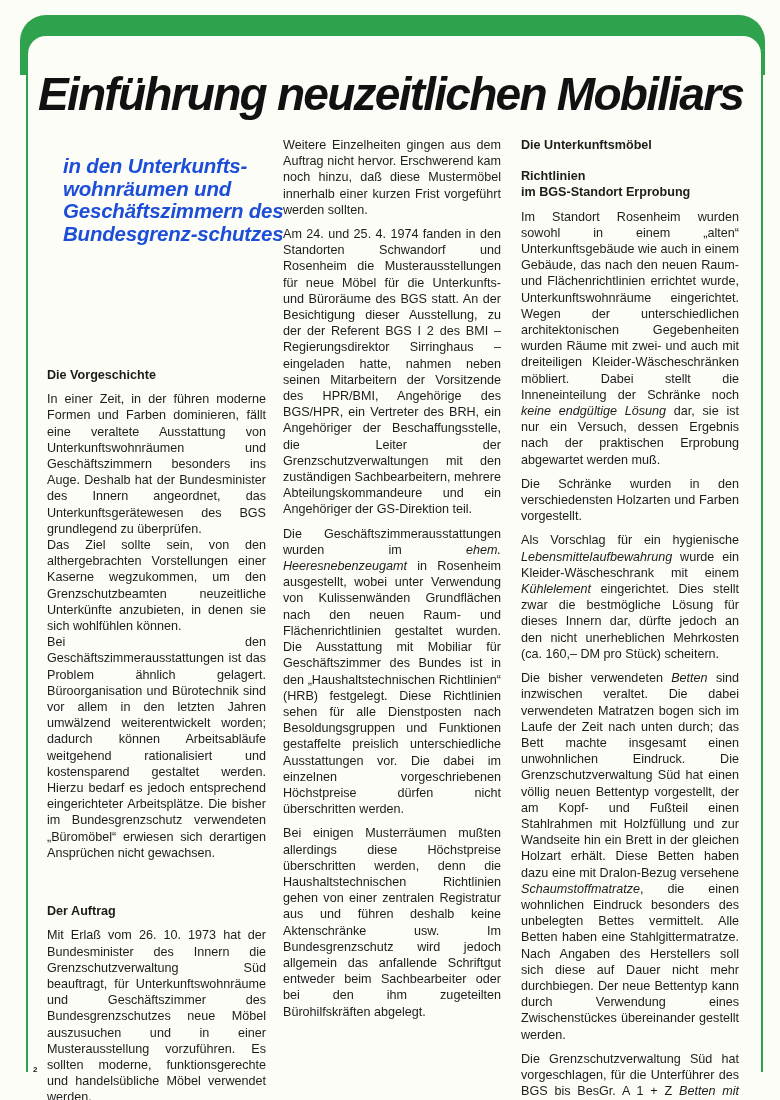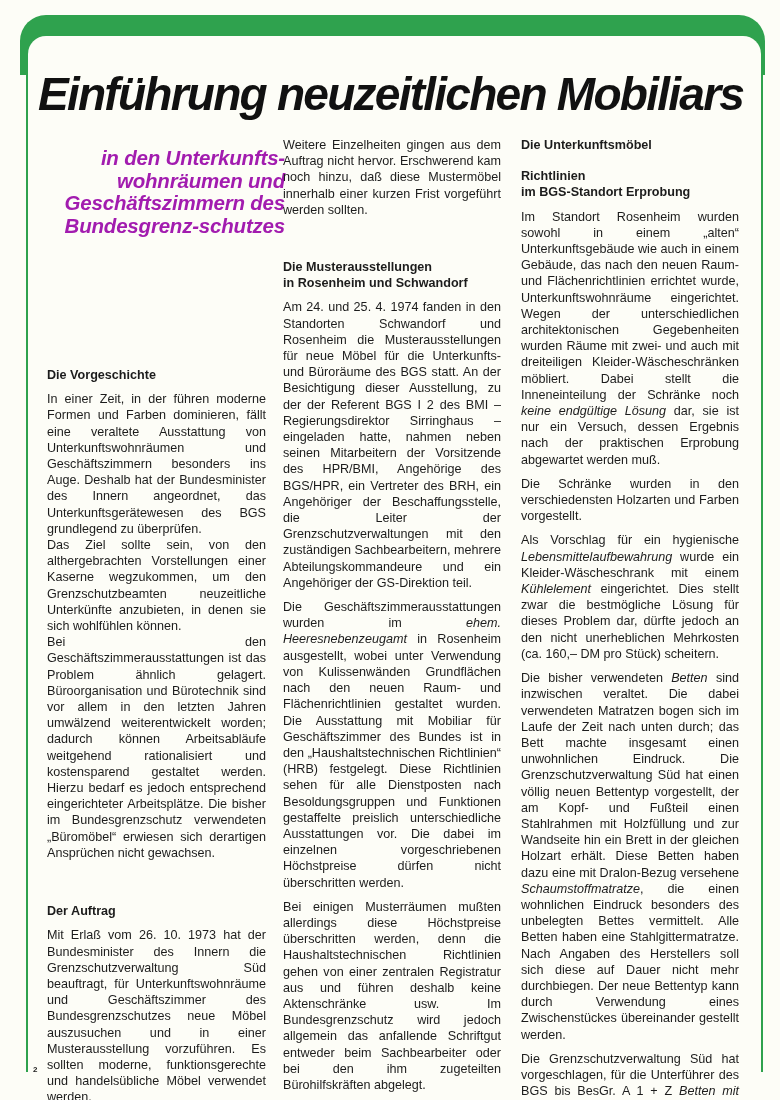--- a/index.html
+++ b/index.html
@@ -17,24 +17,23 @@
   }
   .rule-left { position: absolute; left: 26px; top: 60px; width: 2px; height: 1012px; background: #2fa24e; }
   .rule-right { position: absolute; left: 761px; top: 60px; width: 2px; height: 1012px; background: #2fa24e; }
   .title {
     position: absolute; left: 38px; top: 66px; margin: 0;
     font-family: "Liberation Sans", sans-serif; font-weight: bold; font-style: italic;
     font-size: 47px; letter-spacing: -1.8px; color: #111; white-space: nowrap;
     transform: scaleX(0.98); transform-origin: left;
   }
   .subtitle {
-    position: absolute; left: 47px; top: 139px; width: 230px; margin: 8px;
-    font-weight: bold; font-style: italic; font-size: 20.5px; line-height: 22.5px; color: #a21caf;
+    position: absolute; left: 47px; top: 139px; width: 230px; margin: 16px;
+    font-weight: bold; font-style: italic; font-size: 20.5px; line-height: 22.5px; color: #1d4ed8;
     letter-spacing: -0.2px;
-    text-align: right;
   }
   .col { position: absolute; font-size: 12.6px; line-height: 16.2px; text-align: justify; }
   .col p { margin: 0; }
   .col h3 { margin: 0; font-size: 12.6px; line-height: 16.2px; font-weight: bold; text-align: left; }
   .col .gap { margin-top: 8px; }
   .col-1 { left: 47px; top: 367px; width: 219px; }
   .col-2 { left: 283px; top: 137px; width: 218px; }
   .col-3 { left: 521px; top: 137px; width: 218px; }
   .page-number { position: absolute; left: 33px; top: 1065px; font-size: 8px; font-weight: bold; }
   em { font-style: italic; }
@@ -55,37 +54,33 @@
   <p class="gap">In einer Zeit, in der führen moderne Formen und Farben dominieren, fällt eine veraltete Ausstattung von Unterkunftswohnräumen und Geschäftszimmern besonders ins Auge. Deshalb hat der Bundesminister des Innern angeordnet, das Unterkunftsgerätewesen des BGS grundlegend zu überprüfen.</p>
   <p>Das Ziel sollte sein, von den althergebrachten Vorstellungen einer Kaserne wegzukommen, um den Grenzschutzbeamten neuzeitliche Unterkünfte anzubieten, in denen sie sich wohlfühlen können.</p>
   <p>Bei den Geschäftszimmerausstattungen ist das Problem ähnlich gelagert. Büroorganisation und Bürotechnik sind vor allem in den letzten Jahren umwälzend weiterentwickelt worden; dadurch können Arbeitsabläufe weitgehend rationalisiert und kostensparend gestaltet werden. Hierzu bedarf es jedoch entsprechend eingerichteter Arbeitsplätze. Die bisher im Bundesgrenzschutz verwendeten „Büromöbel“ erwiesen sich derartigen Ansprüchen nicht gewachsen.</p>
   <h3 style="margin-top:42px">Der Auftrag</h3>
   <p class="gap">Mit Erlaß vom 26. 10. 1973 hat der Bundesminister des Innern die Grenzschutzverwaltung Süd beauftragt, für Unterkunftswohnräume und Geschäftszimmer des Bundesgrenzschutzes neue Möbel auszusuchen und in einer Musterausstellung vorzuführen. Es sollten moderne, funktionsgerechte und handelsübliche Möbel verwendet werden.</p>
 
 </div>
 
 <div class="col col-2">
   <p>Weitere Einzelheiten gingen aus dem Auftrag nicht hervor. Erschwerend kam noch hinzu, daß diese Mustermöbel innerhalb einer kurzen Frist vorgeführt werden sollten.</p>
-  <h3 style="margin-top:41px">
-    <span>Die Musterausstellungen</span><br>
-    <span>in Rosenheim und Schwandorf</span>
-  </h3>
   <p class="gap">Am 24. und 25. 4. 1974 fanden in den Standorten Schwandorf und Rosenheim die Musterausstellungen für neue Möbel für die Unterkunfts- und Büroräume des BGS statt. An der Besichtigung dieser Ausstellung, zu der der Referent BGS I 2 des BMI – Regierungsdirektor Sirringhaus – eingeladen hatte, nahmen neben seinen Mitarbeitern der Vorsitzende des HPR/BMI, Angehörige des BGS/HPR, ein Vertreter des BRH, ein Angehöriger der Beschaffungsstelle, die Leiter der Grenzschutzverwaltungen mit den zuständigen Sachbearbeitern, mehrere Abteilungskommandeure und ein Angehöriger der GS-Direktion teil.</p>
   <p class="gap"><span>Die Geschäftszimmerausstattungen wurden im </span><em>ehem. Heeresnebenzeugamt</em><span> in Rosenheim ausgestellt, wobei unter Verwendung von Kulissenwänden Grundflächen nach den neuen Raum- und Flächenrichtlinien gestaltet wurden. Die Ausstattung mit Mobiliar für Geschäftszimmer des Bundes ist in den „Haushaltstechnischen Richtlinien“ (HRB) festgelegt. Diese Richtlinien sehen für alle Dienstposten nach Besoldungsgruppen und Funktionen gestaffelte preislich unterschiedliche Ausstattungen vor. Die dabei im einzelnen vorgeschriebenen Höchstpreise dürfen nicht überschritten werden.</span></p>
   <p class="gap">Bei einigen Musterräumen mußten allerdings diese Höchstpreise überschritten werden, denn die Haushaltstechnischen Richtlinien gehen von einer zentralen Registratur aus und führen deshalb keine Aktenschränke usw. Im Bundesgrenzschutz wird jedoch allgemein das anfallende Schriftgut entweder beim Sachbearbeiter oder bei den ihm zugeteilten Bürohilfskräften abgelegt.</p>
 
 </div>
 
 <div class="col col-3">
   <h3>Die Unterkunftsmöbel</h3>
   <h3 style="margin-top:15px">
     <span>Richtlinien</span><br>
     <span>im BGS-Standort Erprobung</span>
   </h3>
   <p class="gap"><span>Im Standort Rosenheim wurden sowohl in einem „alten“ Unterkunftsgebäude wie auch in einem Gebäude, das nach den neuen Raum- und Flächenrichtlinien errichtet wurde, Unterkunftswohnräume eingerichtet. Wegen der unterschiedlichen architektonischen Gegebenheiten wurden Räume mit zwei- und auch mit dreiteiligen Kleider-Wäscheschränken möbliert. Dabei stellt die Inneneinteilung der Schränke noch </span><em>keine endgültige Lösung</em><span> dar, sie ist nur ein Versuch, dessen Ergebnis nach der praktischen Erprobung abgewartet werden muß.</span></p>
   <p class="gap">Die Schränke wurden in den verschiedensten Holzarten und Farben vorgestellt.</p>
-  <p class="gap"><span>Als Vorschlag für ein hygienische </span><em>Lebensmittelaufbewahrung</em><span> wurde ein Kleider-Wäscheschrank mit einem </span><em>Kühlelement</em><span> eingerichtet. Dies stellt zwar die bestmögliche Lösung für dieses Problem dar, dürfte jedoch an den nicht unerheblichen Mehrkosten (ca. 160,– DM pro Stück) scheitern.</span></p>
+  <p class="gap"><span>Als Vorschlag für ein hygienische </span><em>Lebensmittelaufbewahrung</em><span> wurde ein Kleider-Wäscheschrank mit einem </span><em>Kühlelement</em><span> eingerichtet. Dies stellt zwar die bestmögliche Lösung für dieses Innern dar, dürfte jedoch an den nicht unerheblichen Mehrkosten (ca. 160,– DM pro Stück) scheitern.</span></p>
   <p class="gap"><span>Die bisher verwendeten </span><em>Betten</em><span> sind inzwischen veraltet. Die dabei verwendeten Matratzen bogen sich im Laufe der Zeit nach unten durch; das Bett machte insgesamt einen unwohnlichen Eindruck. Die Grenzschutzverwaltung Süd hat einen völlig neuen Bettentyp vorgestellt, der am Kopf- und Fußteil einen Stahlrahmen mit Holzfüllung und zur Wandseite hin ein Brett in der gleichen Holzart erhält. Diese Betten haben dazu eine mit Dralon-Bezug versehene </span><em>Schaumstoffmatratze</em><span>, die einen wohnlichen Eindruck besonders des unbelegten Bettes vermittelt. Alle Betten haben eine Stahlgittermatratze. Nach Angaben des Herstellers soll sich diese auf Dauer nicht mehr durchbiegen. Der neue Bettentyp kann durch Verwendung eines Zwischenstückes übereinander gestellt werden.</span></p>
   <p class="gap"><span>Die Grenzschutzverwaltung Süd hat vorgeschlagen, für die Unterführer des BGS bis BesGr. A 1 + Z </span><em>Betten mit umlaufendem Holzrahmen</em></p>
 
 </div>
 
 <div class="page-number">2</div>
 
 </body></html>

